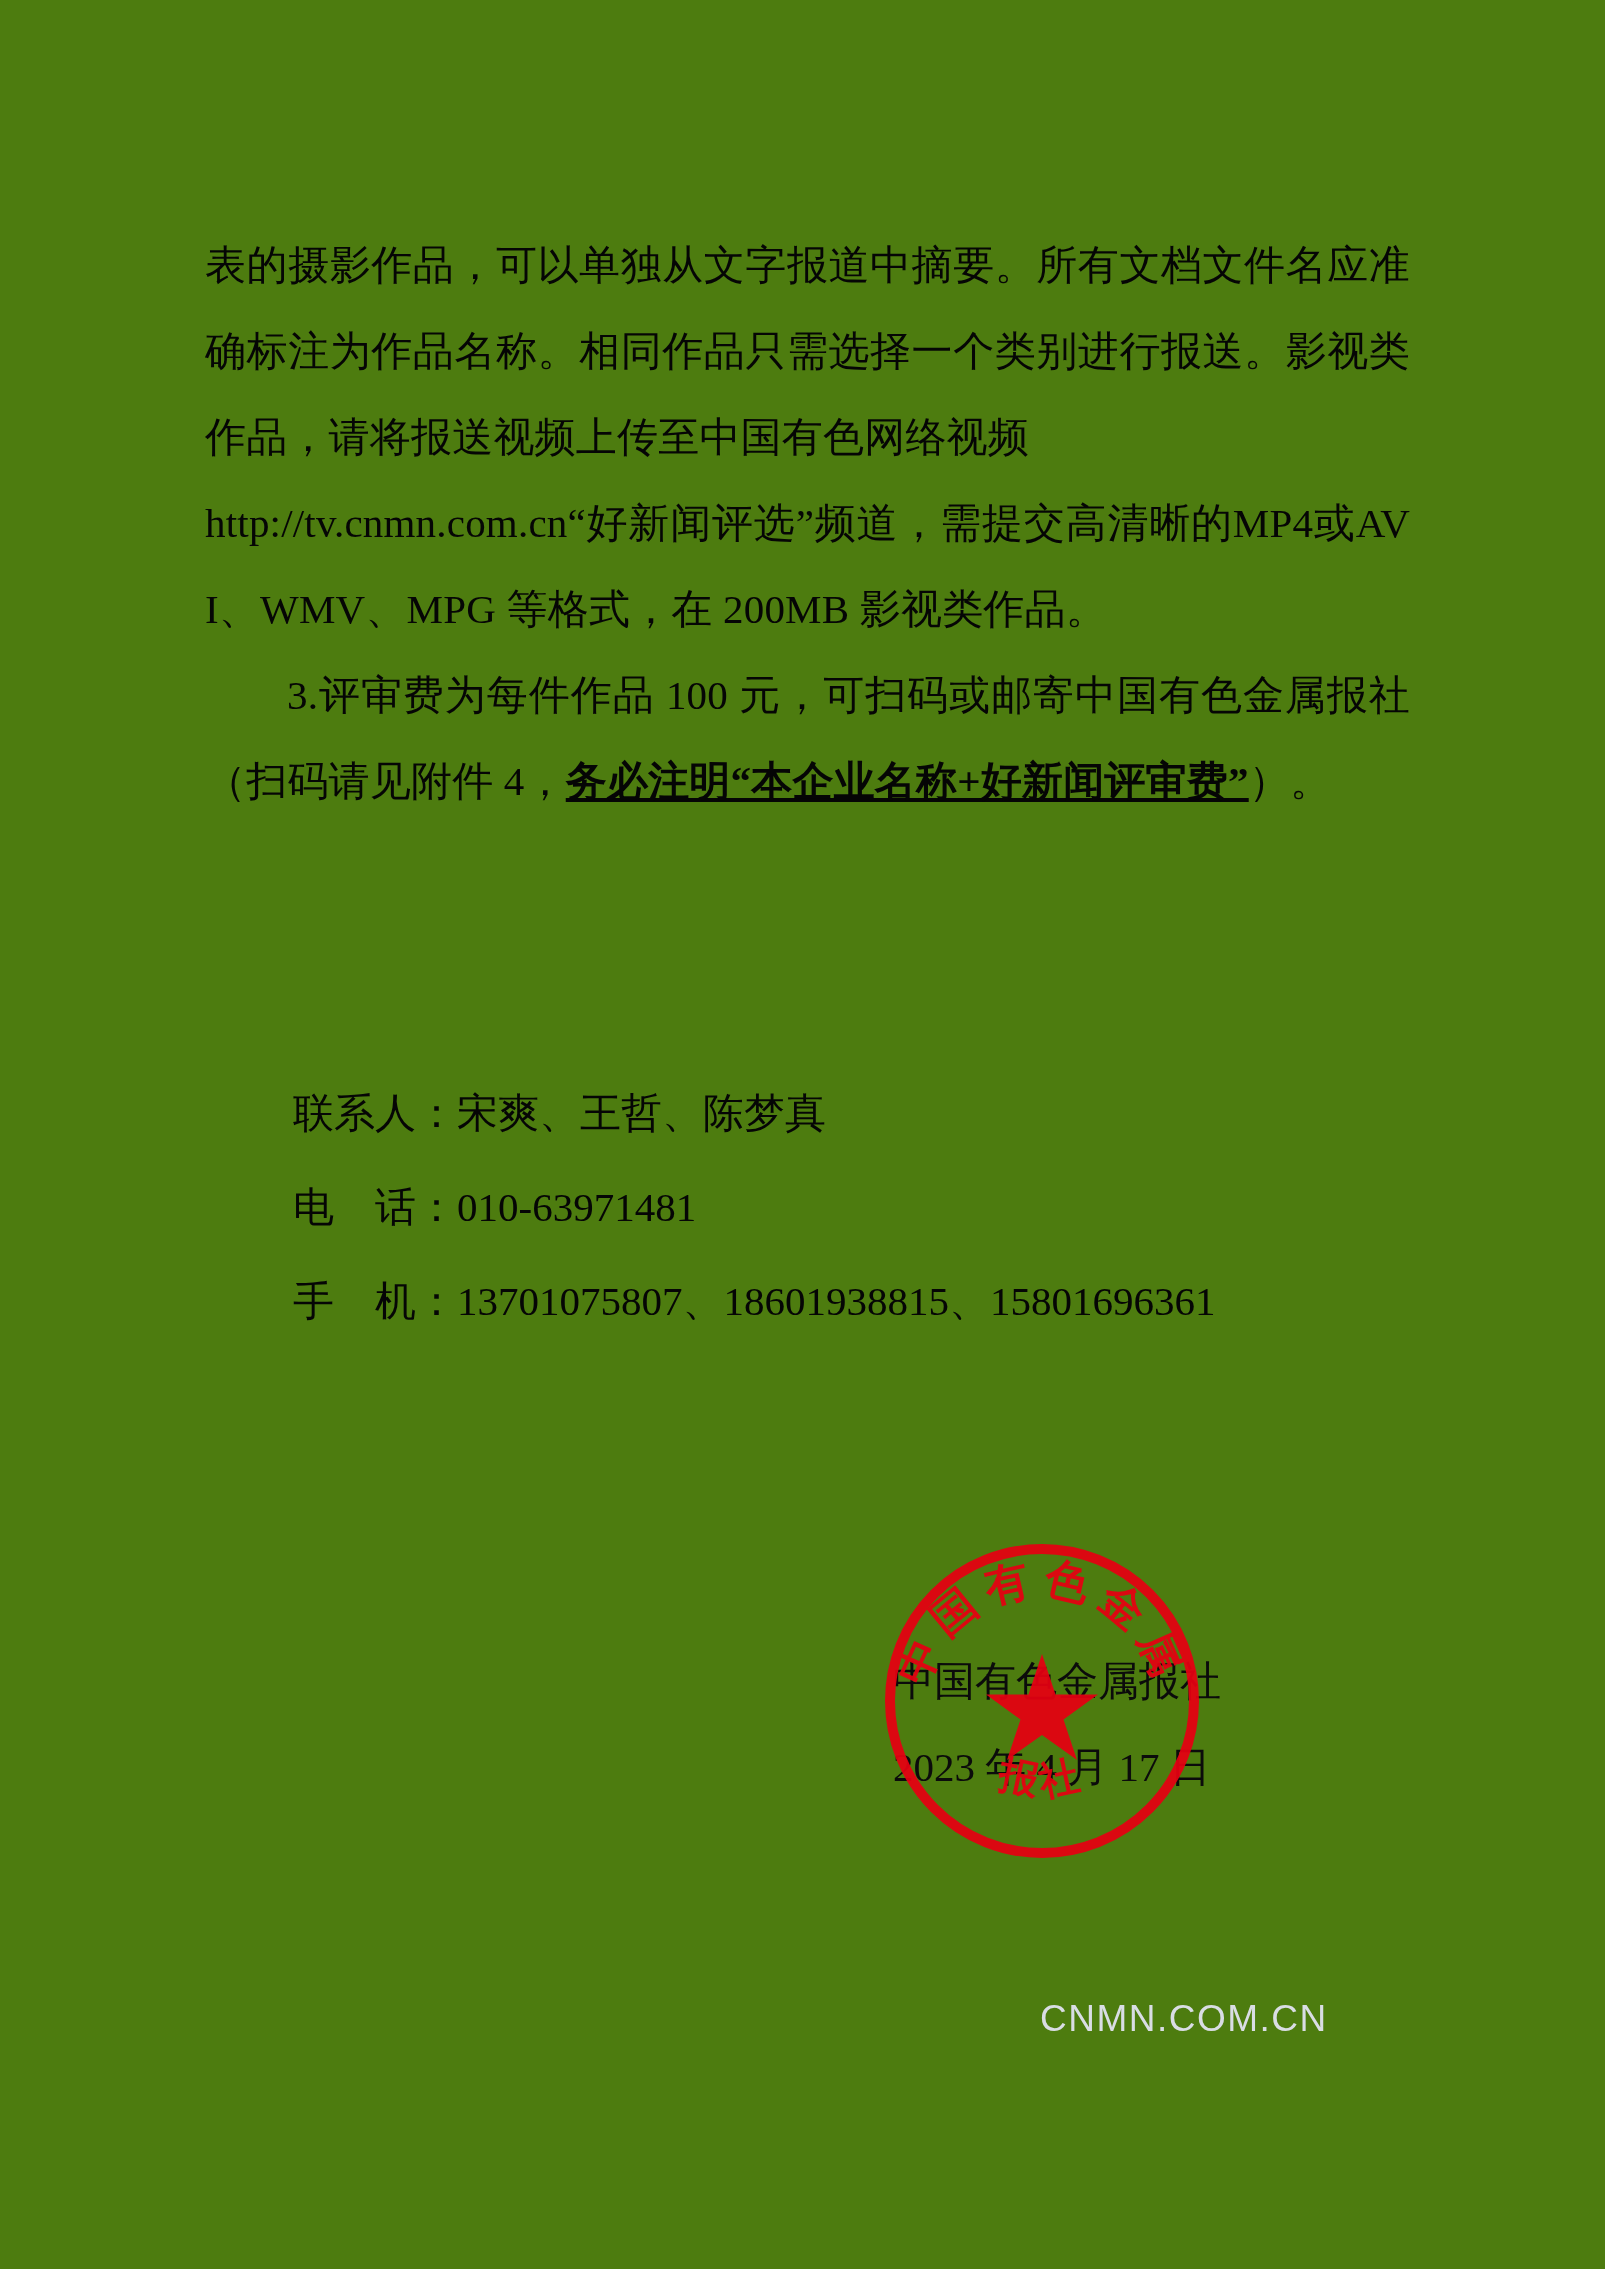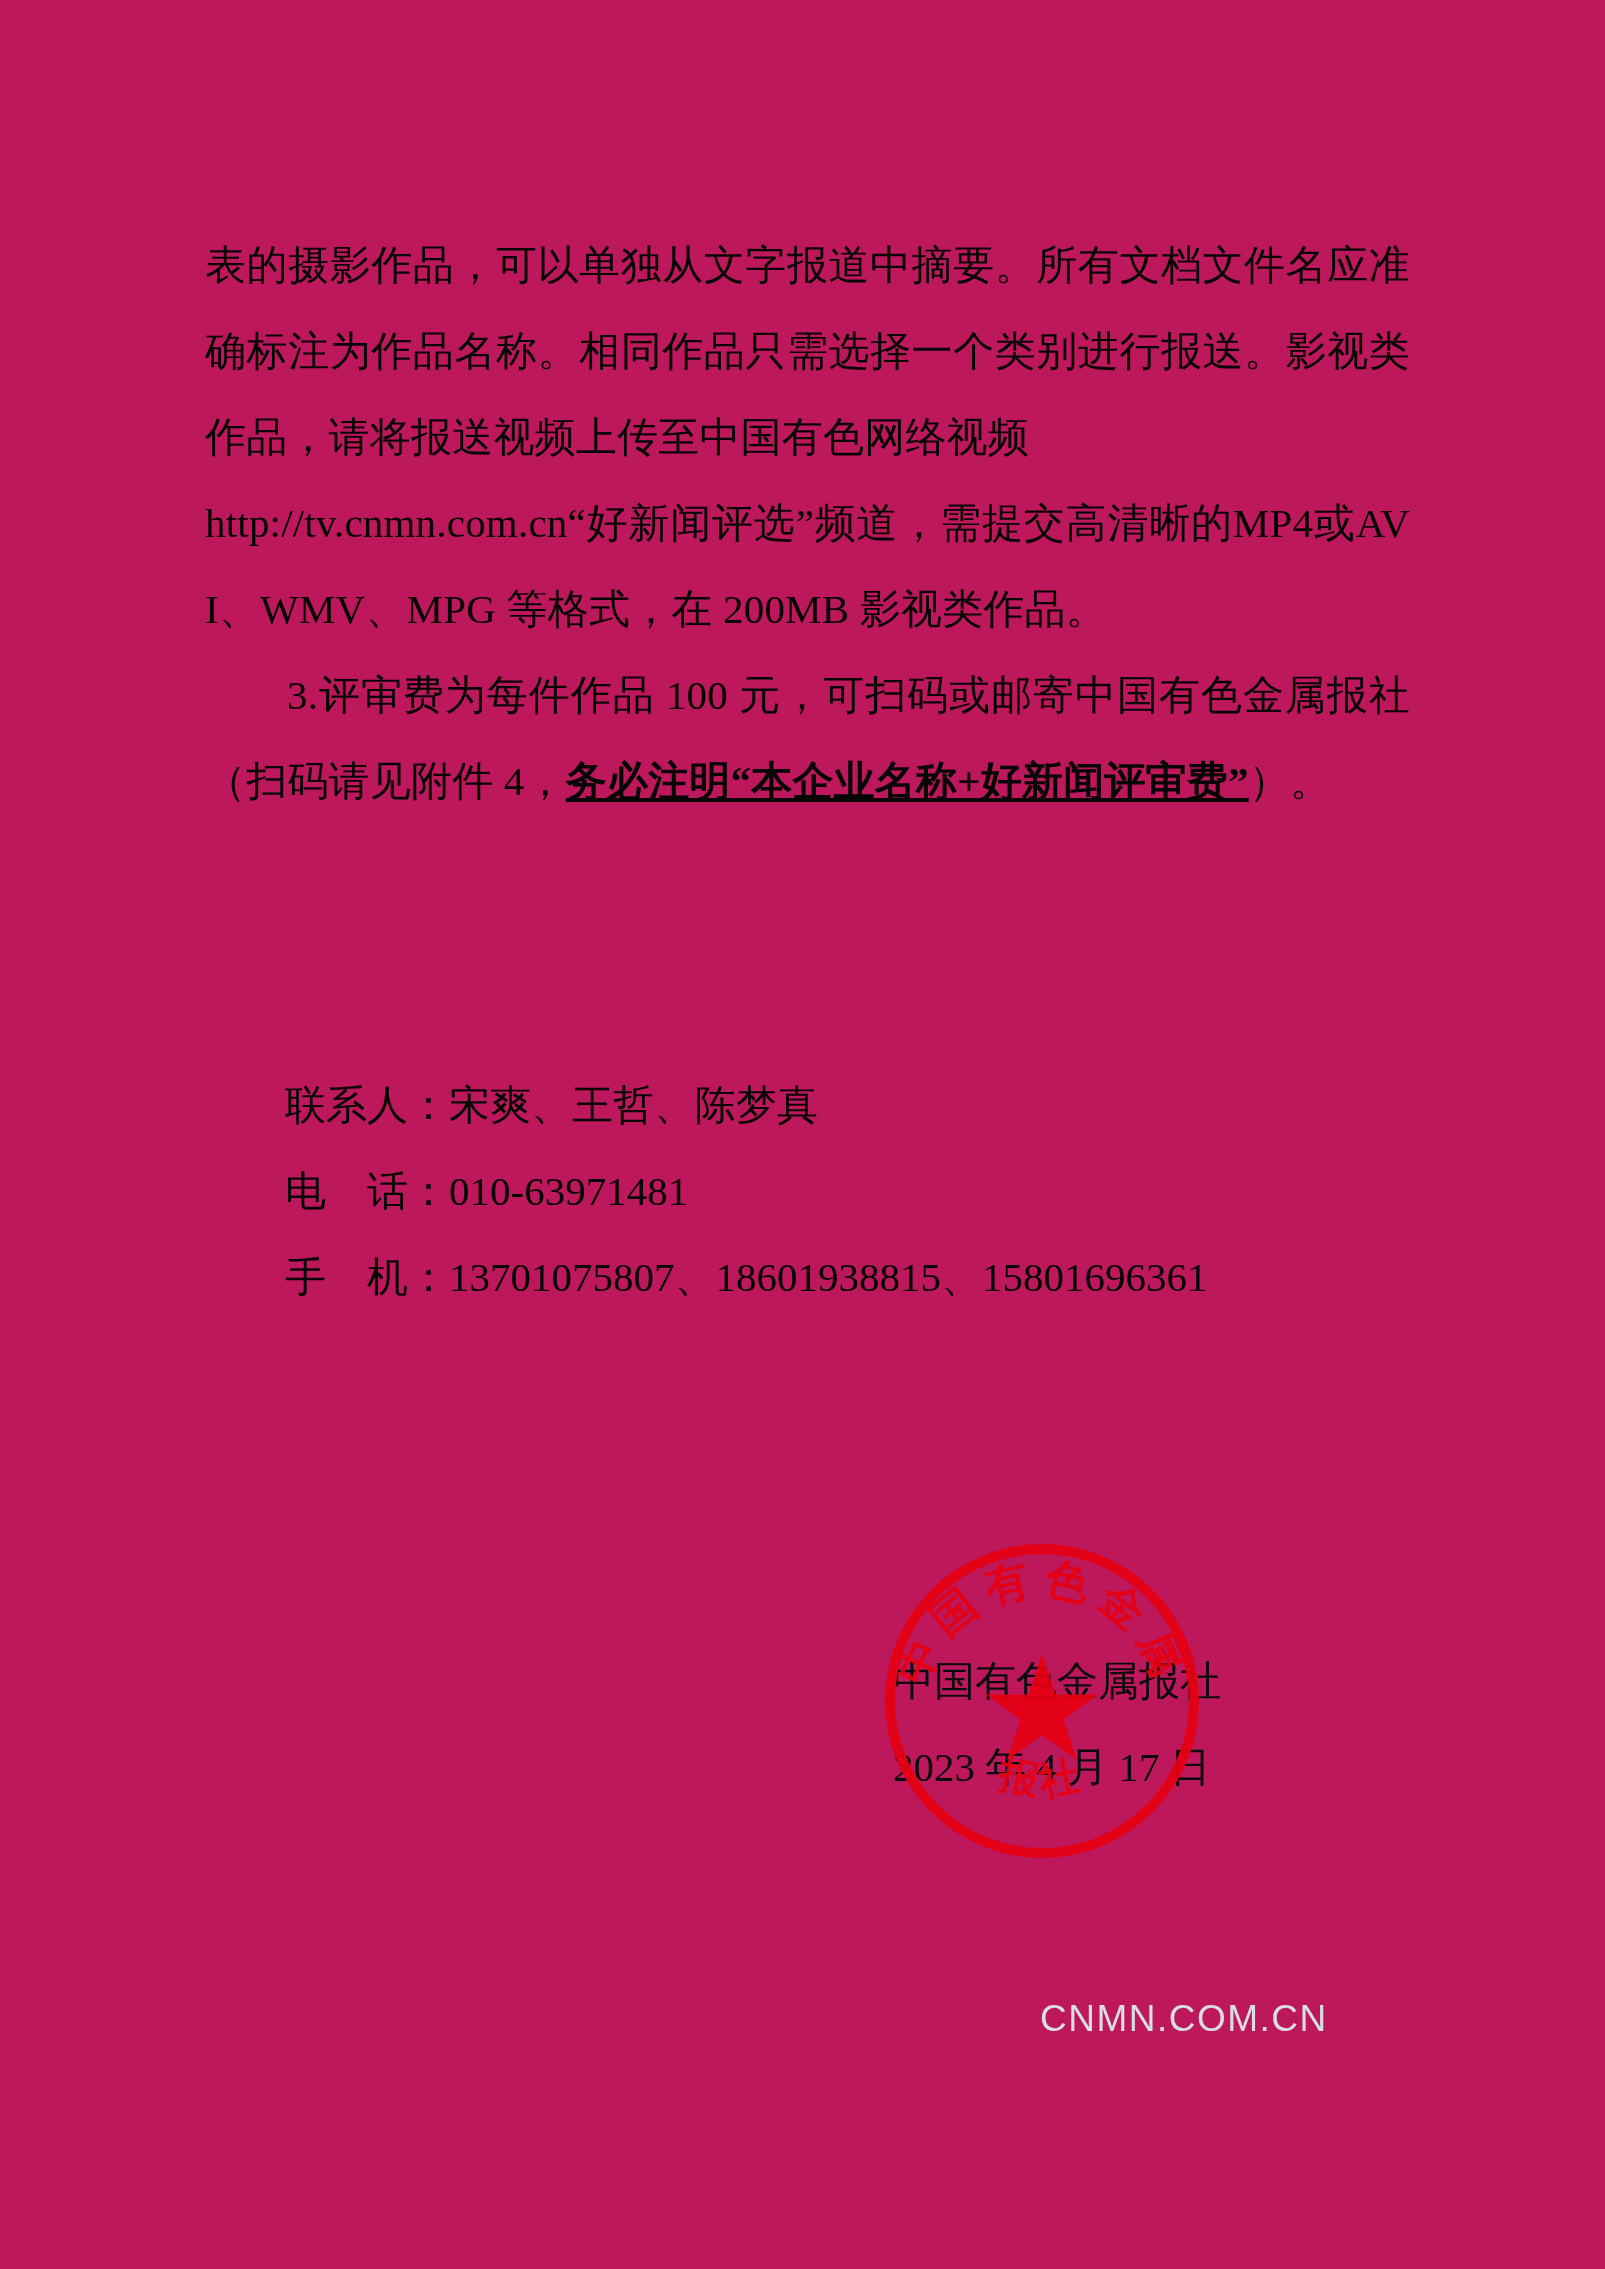--- a/index.html
+++ b/index.html
@@ -7,21 +7,21 @@
     padding: 0;
     background: #ffffff;
   }
   body {
     font-family: "Liberation Serif", "DejaVu Serif", serif;
   }
   .page {
     position: relative;
     width: 1605px;
     height: 2269px;
-    background: #be185d;
+    background: #4d7c0f;
     overflow: hidden;
     box-sizing: border-box;
   }
 
   
   .doc-body {
     position: absolute;
     left: 205px;
     top: 222px;
     width: 1205px;
@@ -49,21 +49,21 @@
     position: absolute;
     left: 285px;
     top: 1062px;
     width: 1000px;
   }
   .contact-line {
     font-size: 41px;
     line-height: 86px;
     color: #050505;
     white-space: pre;
-    margin: 0;
+    margin: 8px;
   }
 
   
   .seal-wrap {
     position: absolute;
     left: 877px;
     top: 1536px;
     width: 330px;
     height: 330px;
   }

